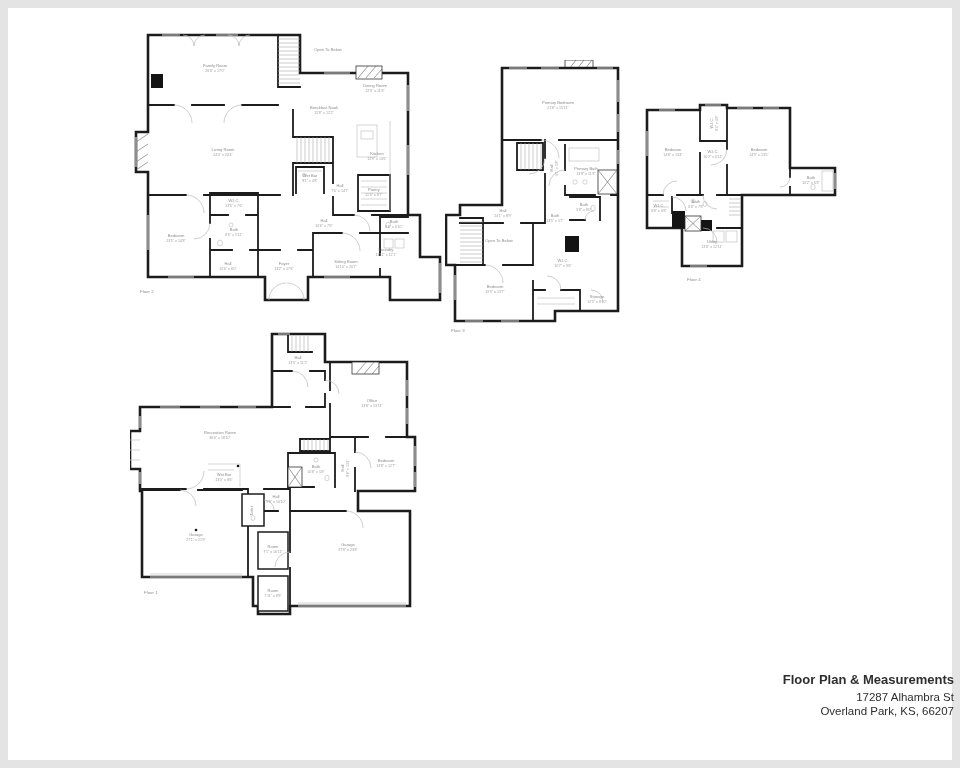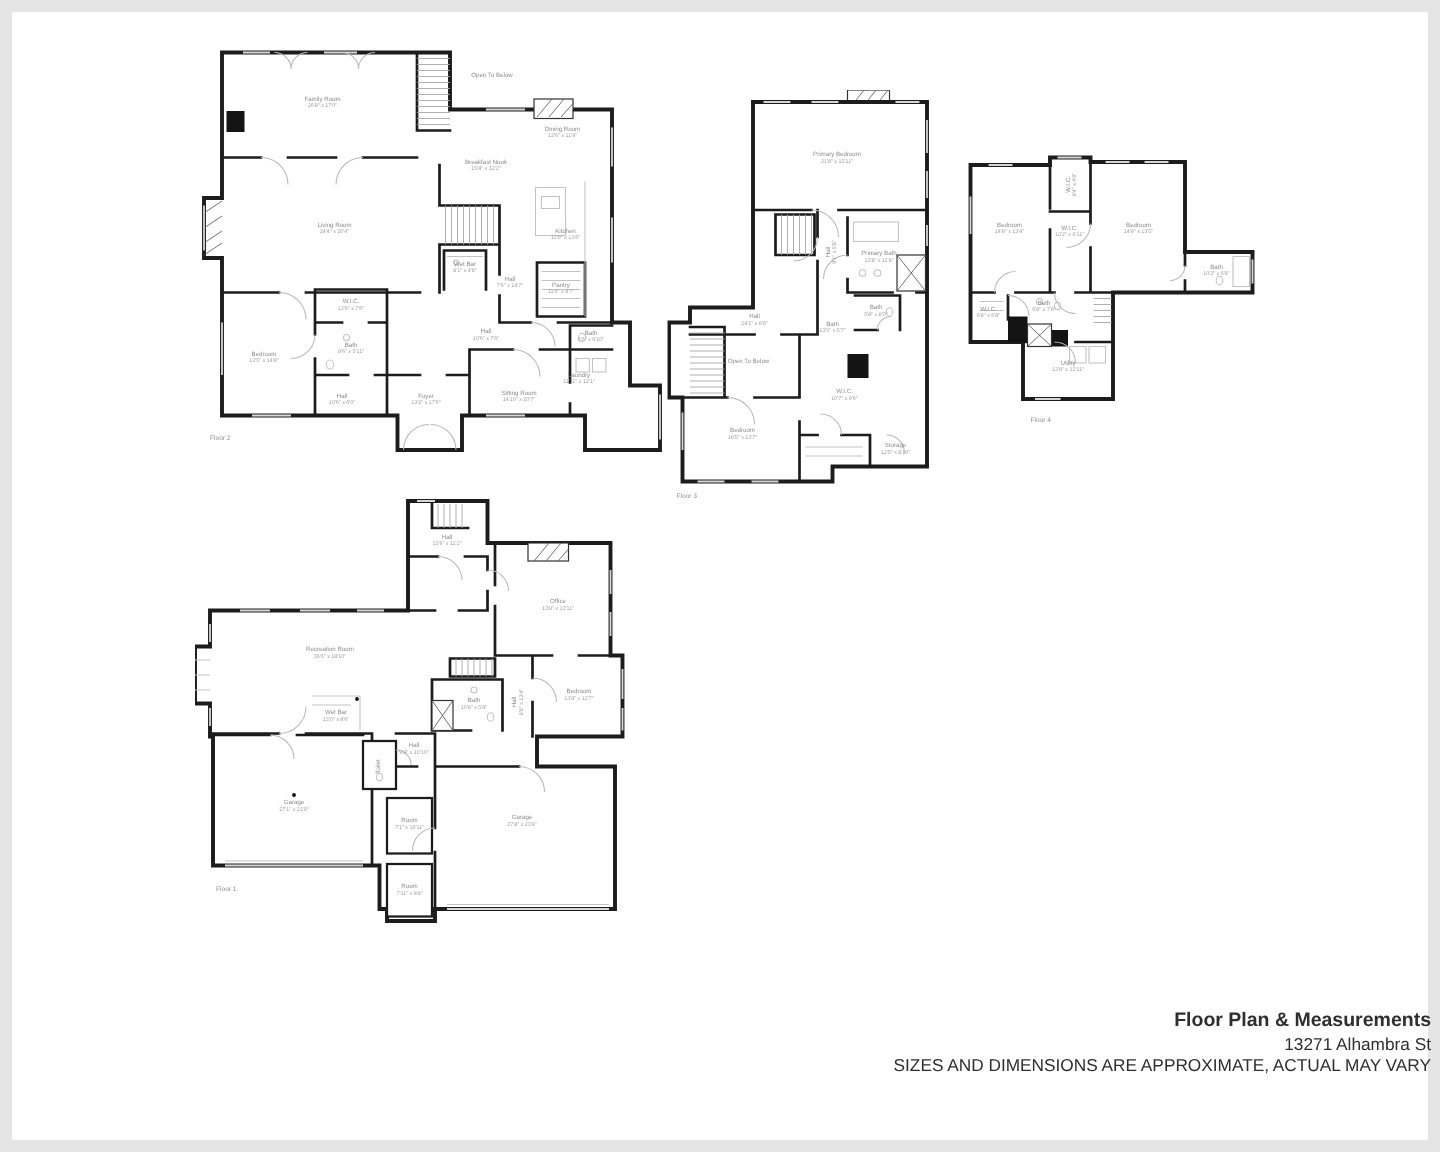--- a/index.html
+++ b/index.html
@@ -297,15 +297,15 @@
         <text x="218" y="214" class="room-label"><tspan x="218">Garage</tspan><tspan x="218" dy="4.6" class="room-dims">27'8" x 23'8"</tspan></text>
         <text x="143" y="260" class="room-label"><tspan x="143">Room</tspan><tspan x="143" dy="4.6" class="room-dims">7'11" x 8'8"</tspan></text>
         <text x="14" y="262" class="floor-label">Floor 1</text>
       </g>
   </svg>
 
 </div>
 
 <div class="footer">
   <p class="title">Floor Plan &amp; Measurements</p>
-  <p class="line">13271 Alhambra St</p>
-  <p class="line">SIZES AND DIMENSIONS ARE APPROXIMATE, ACTUAL MAY VARY</p>
+  <p class="line">17287 Alhambra St</p>
+  <p class="line">Overland Park, KS, 66207</p>
 </div>
 
 </body></html>

